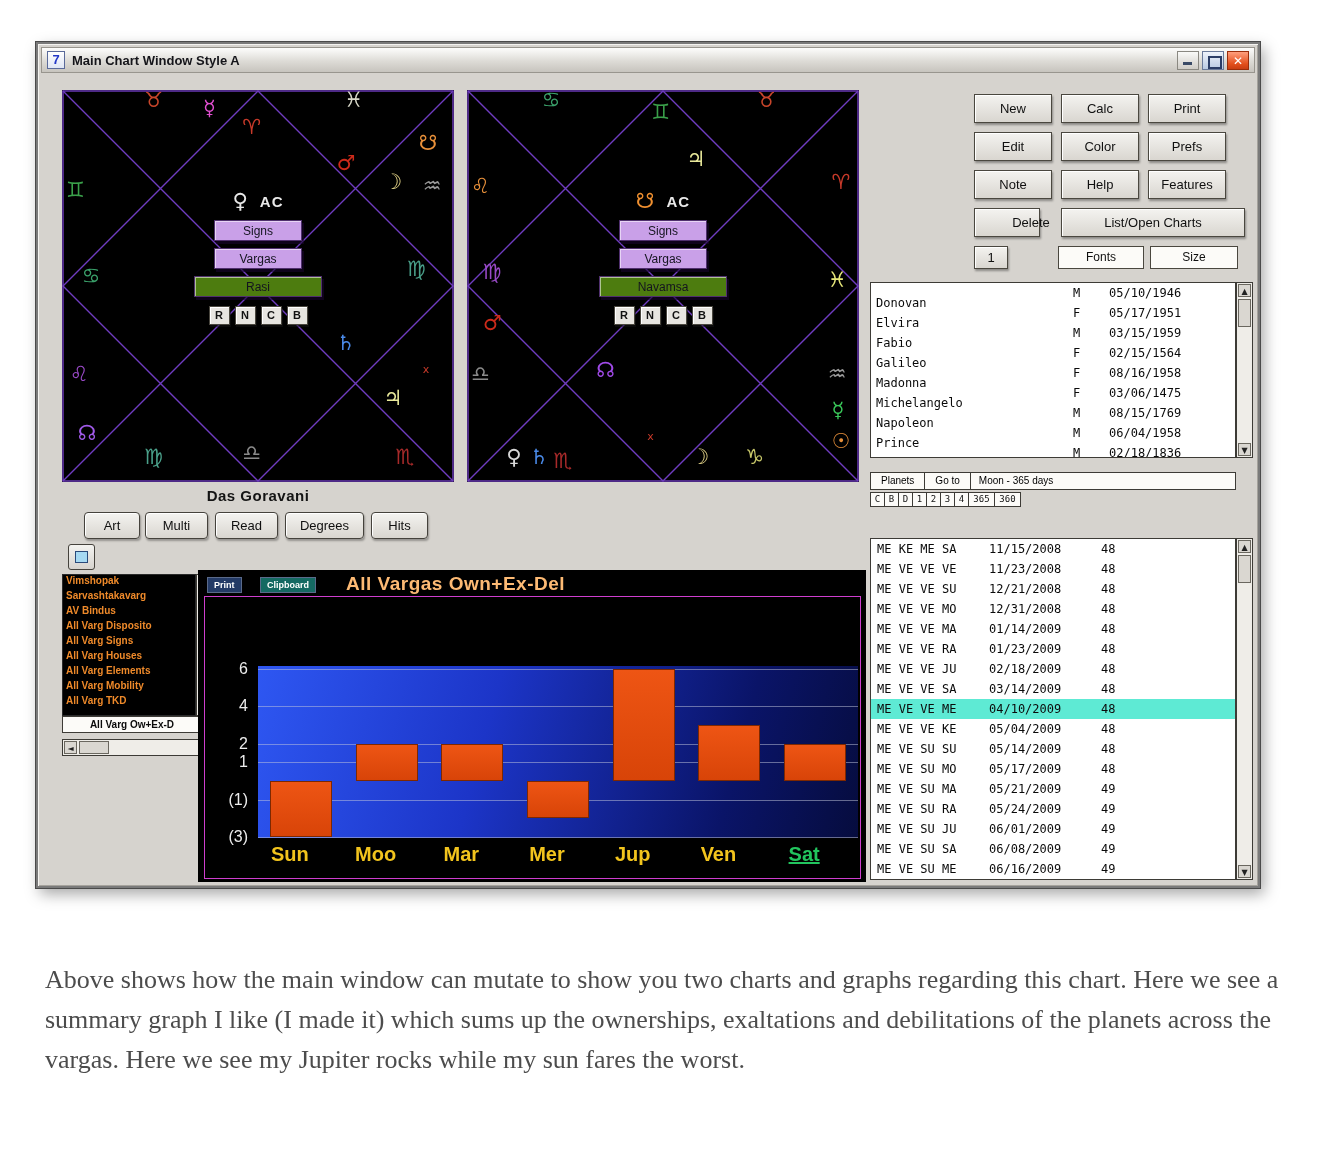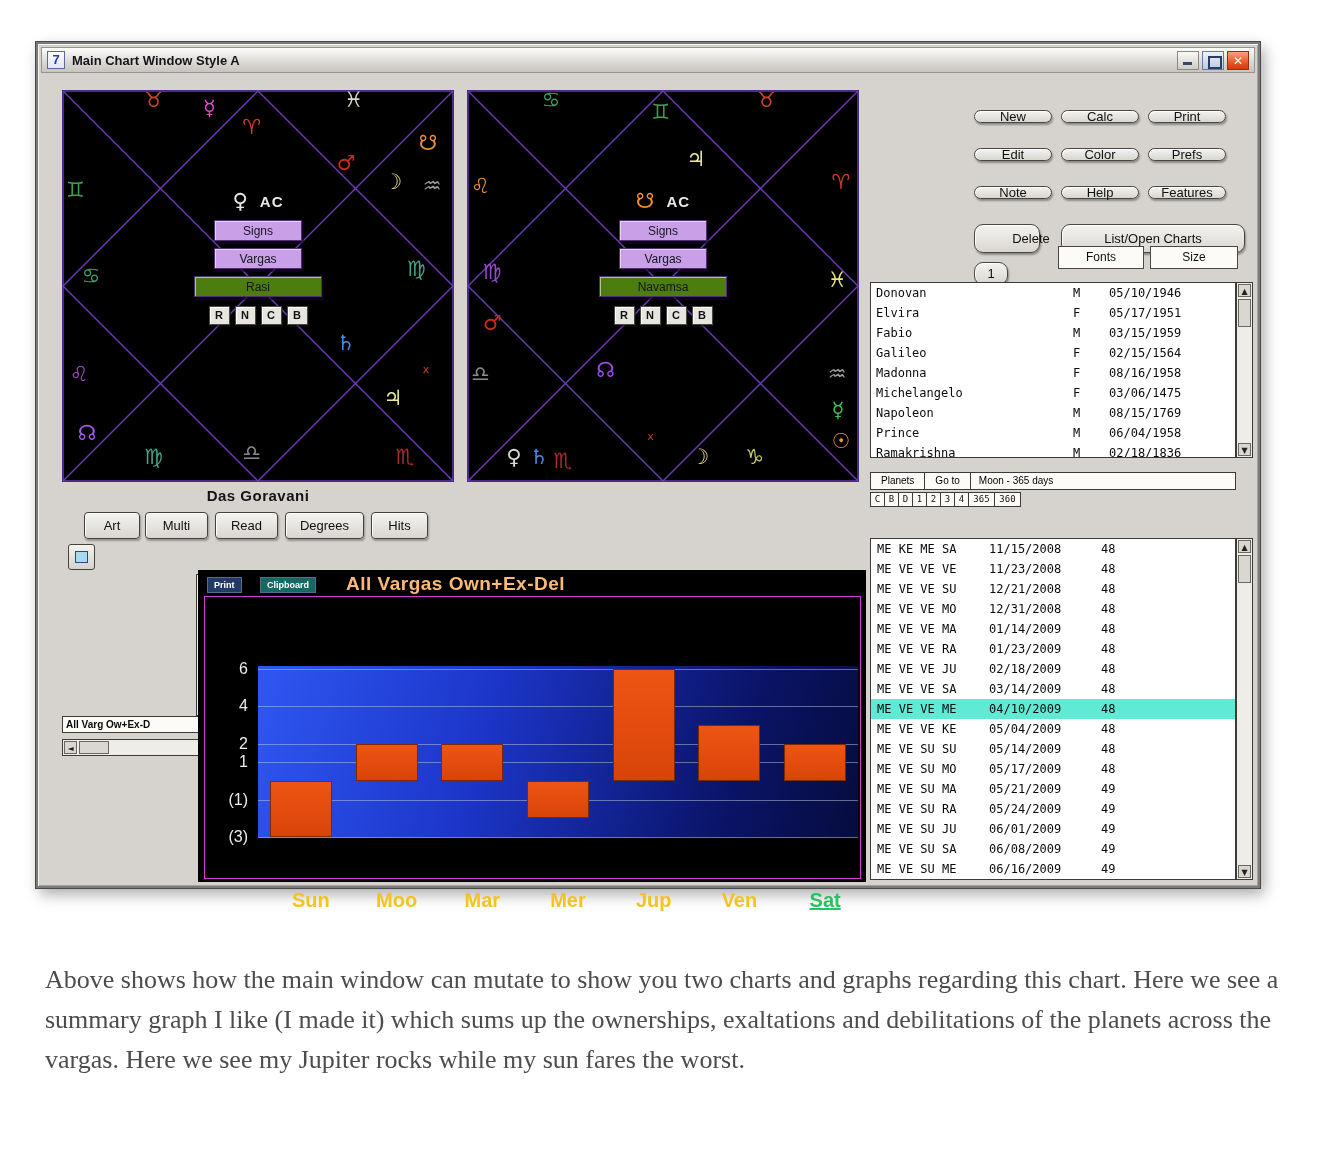--- a/index.html
+++ b/index.html
@@ -41,42 +41,42 @@
     font:12px/20px "Liberation Sans",sans-serif; color:#14141f; text-align:center; }
   .stack-btn.wide { width:128px; background:#4d7c0f; }
   .rncb { display:flex; gap:5px; margin-top:2px; }
   .rncb-btn { width:21px; height:19px; background:#e7e5e0; border:1px solid #4a473f;
     box-shadow:inset 1px 1px 0 #fff, 1px 2px 0 rgba(20,20,20,.5);
     font:bold 11px/17px "Liberation Sans",sans-serif; text-align:center; color:#111; }
   .chart-caption { position:absolute; left:24px; top:443px; width:392px; text-align:center;
     font:bold 15px "Liberation Sans",sans-serif; color:#141414; letter-spacing:.5px; }
 
   
-  .tbtn { background:linear-gradient(#f4f3f0,#d9d6d0); border:1px solid #4a473f; border-radius:9px;
+  .tbtn { background:linear-gradient(#f4f3f0,#d9d6d0); border:1px solid #4a473f; border-radius:0;
     box-shadow:1px 2px 2px rgba(0,0,0,.35), inset 1px 1px 0 #fff;
-    font:13px "Liberation Sans",sans-serif; color:#101010; display:flex; align-items:center; justify-content:center;margin-top:16px; }
+    font:13px "Liberation Sans",sans-serif; color:#101010; display:flex; align-items:center; justify-content:center; }
   .toolbar-grid { position:absolute; left:936px; top:50px; display:grid;
     grid-template-columns:repeat(3,78px); grid-auto-rows:29px; gap:9px 9px; }
   .tbtn.abs { position:absolute; height:29px; }
   .tbtn.delete { left:936px; top:164px; width:66px;padding-left:48px; }
   .tbtn.listopen { left:1023px; top:164px; width:184px; }
   .tbtn.one { left:936px; top:202px; width:34px; height:23px; }
   .flatcell { position:absolute; top:202px; height:23px; background:#fcfbf8; border:1px solid #4a473f;
     font:12px/21px "Liberation Sans",sans-serif; text-align:center; color:#101010; }
   .flatcell.fonts { left:1020px; width:86px; }
   .flatcell.size { left:1112px; width:88px; }
 
   
   .listbox { position:absolute; left:832px; width:366px; background:#fff; border:1px solid #3d3b36;
     overflow:hidden; font:12px "DejaVu Sans Mono",monospace; color:#0a0a0a; }
   .people-list { top:238px; height:176px; }
   .dasha-list { top:494px; height:342px; }
   .prow,.drow { position:relative; height:20px; line-height:20px; white-space:nowrap; }
   .drow.selected { background:#5eead4; }
-  .pname { position:absolute; left:5px; } .pgender { position:absolute; left:202px; } .pdate { position:absolute; left:238px; }
+  .pname { position:absolute; left:5px;margin-top:10px; } .pgender { position:absolute; left:202px; } .pdate { position:absolute; left:238px; }
   .dlords { position:absolute; left:6px; } .ddate { position:absolute; left:118px; } .dage { position:absolute; left:230px; }
 
   
   .vscroll { position:absolute; width:17px; background:#efede8; border:1px solid #3d3b36; }
   .hscroll { position:absolute; height:17px; background:#efede8; border:1px solid #3d3b36; }
   .sarr { position:absolute; width:13px; height:13px; background:#dad7d1; border:1px solid #6a675f;
     font:8px/13px "DejaVu Sans",sans-serif; text-align:center; color:#222; }
   .vscroll .sarr { left:1px; } .vscroll .up { top:1px; } .vscroll .down { bottom:1px; }
   .hscroll .sarr { top:1px; } .hscroll .left { left:1px; } .hscroll .right { right:1px; }
   .sthumb { position:absolute; background:#dad7d1; border:1px solid #6a675f; }
@@ -104,39 +104,39 @@
   .check-btn { position:absolute; left:30px; top:500px; width:27px; height:26px;
     background:linear-gradient(#f4f3f0,#d6d3ce); border:1px solid #45423c; border-radius:3px; }
   .check-btn::after { content:""; position:absolute; inset:6px; background:#a6d9f2; border:1px solid #2a4a7a; }
 
   
   .varga-panel { position:absolute; left:24px; top:530px; width:134px; height:142px; background:#000; border:1px solid #2a2a2a; overflow:hidden; }
   .vitem { height:15px; line-height:15px; padding-left:3px; font:bold 10px "Liberation Sans",sans-serif;
     color:#ef8a2a; white-space:nowrap; overflow:hidden; }
   .varga-dropdown { position:absolute; left:24px; top:672px; width:151px; height:17px; background:#fcfbf8;
     border:1px solid #3d3b36; display:flex; align-items:center; }
-  .vd-text { flex:1; font:bold 10px "Liberation Sans",sans-serif; padding-left:3px; white-space:nowrap; overflow:hidden; color:#0a0a0a; }
+  .vd-text { flex:1; font:bold 10px "Liberation Sans",sans-serif; padding-left:3px; white-space:nowrap; overflow:hidden; color:#0a0a0a;text-align:center; }
   .vd-arrow { width:14px; height:100%; background:#dad7d1; border-left:1px solid #3d3b36;
     font:7px/15px "DejaVu Sans",sans-serif; text-align:center; color:#222; }
 
   
   .graph-panel { position:absolute; left:160px; top:526px; width:668px; height:312px; background:#000; }
   .magenta { position:absolute; left:6px; top:26px; right:5px; bottom:3px; border:1px solid #cf3ecf; }
   .gbtn { position:absolute; top:7px; height:16px; color:#fff; font:bold 9px/15px "Liberation Sans",sans-serif;
     text-align:center; border:1px solid #5a6a8a; padding:0 6px; }
   .gbtn.print { left:9px; background:#233a66; }
   .gbtn.clip { left:62px; background:#156962; }
   .graph-title { position:absolute; left:148px; top:3px; font:bold 19px "Liberation Sans",sans-serif; color:#e84500; letter-spacing:.5px; }
   .plot { position:absolute; left:60px; top:96px; width:600px; height:172px;
     background:linear-gradient(105deg,#2e57f2 0%,#1c35c8 38%,#0a1468 78%,#060c3e 100%); overflow:visible; }
   .gridline { position:absolute; left:0; right:0; height:1px; background:rgba(195,200,220,.5); }
   .bar { position:absolute; width:62px; background:linear-gradient(#f2763a,#e24a0e); border:1px solid #7e2800; }
   .ylabels { position:absolute; left:2px; top:96px; width:52px; height:172px; }
   .ylab { position:absolute; right:4px; width:100%; text-align:right; font:16px "Liberation Sans",sans-serif; color:#ececec; height:18px; line-height:18px; }
-  .xlabels { position:absolute; left:70px; top:273px; width:600px; height:28px;margin-top:46px; }
+  .xlabels { position:absolute; left:49px; top:273px; width:600px; height:28px; }
   .xlab { position:absolute; top:0; text-align:center; font:bold 20px "Liberation Sans",sans-serif; color:#f2c41d; }
 
   
   .caption-text { position:absolute; left:45px; top:960px; width:1240px;
     font:26px/40px "Liberation Serif",serif; color:#4c4c4c; }
 </style>
 </head>
 <body>
 
 <div class="window">
@@ -422,20 +422,31 @@
 
   <div id="mode-buttons">
       <div class="modebtn" style="left: 46px; width: 56px;">Art</div>
       <div class="modebtn" style="left: 107px; width: 63px;">Multi</div>
       <div class="modebtn" style="left: 177px; width: 63px;">Read</div>
       <div class="modebtn" style="left: 247px; width: 79px;">Degrees</div>
       <div class="modebtn" style="left: 333px; width: 57px;">Hits</div>
     </div>
   <div class="check-btn"></div>
 
+  <div class="varga-panel">
+      <div class="vitem">Vimshopak</div>
+      <div class="vitem">Sarvashtakavarg</div>
+      <div class="vitem">AV Bindus</div>
+      <div class="vitem">All Varg Disposito</div>
+      <div class="vitem">All Varg Signs</div>
+      <div class="vitem">All Varg Houses</div>
+      <div class="vitem">All Varg Elements</div>
+      <div class="vitem">All Varg Mobility</div>
+      <div class="vitem">All Varg TKD</div>
+    </div>
   <div class="vscroll sb-varga">
     <div class="sarr up">▲</div>
     <div class="sthumb"></div>
     <div class="sarr down">▼</div>
   </div>
   <div class="varga-dropdown">
     <span class="vd-text">All Varg Ow+Ex-D</span>
     <span class="vd-arrow">▼</span>
   </div>
   <div class="hscroll sb-horiz">

